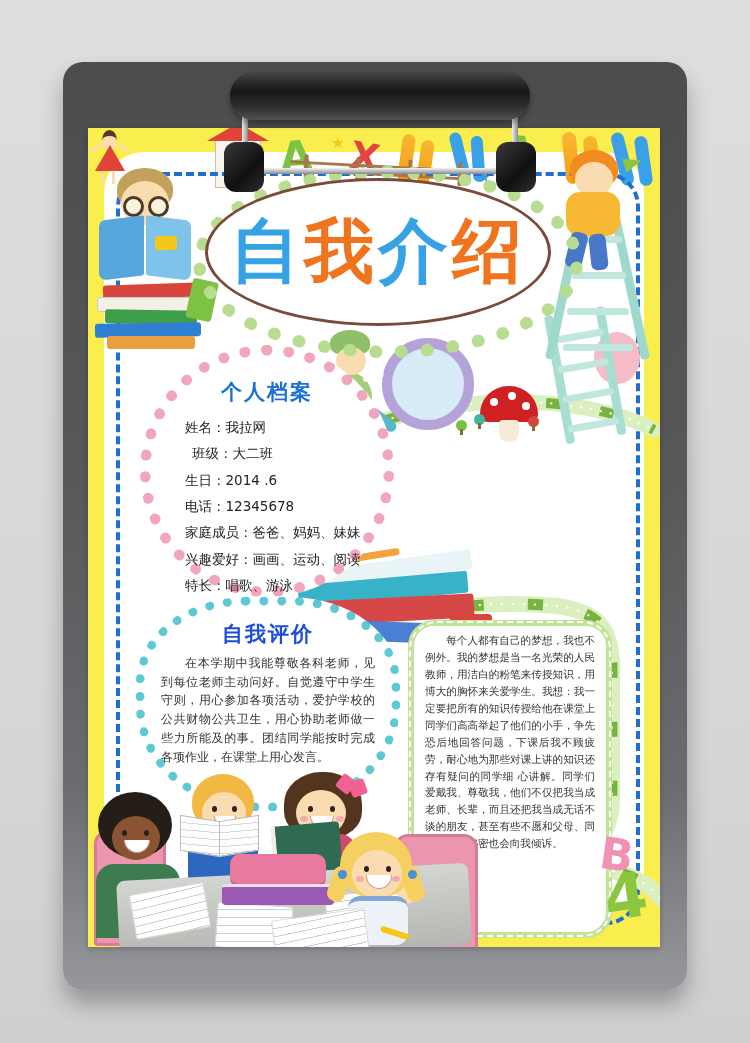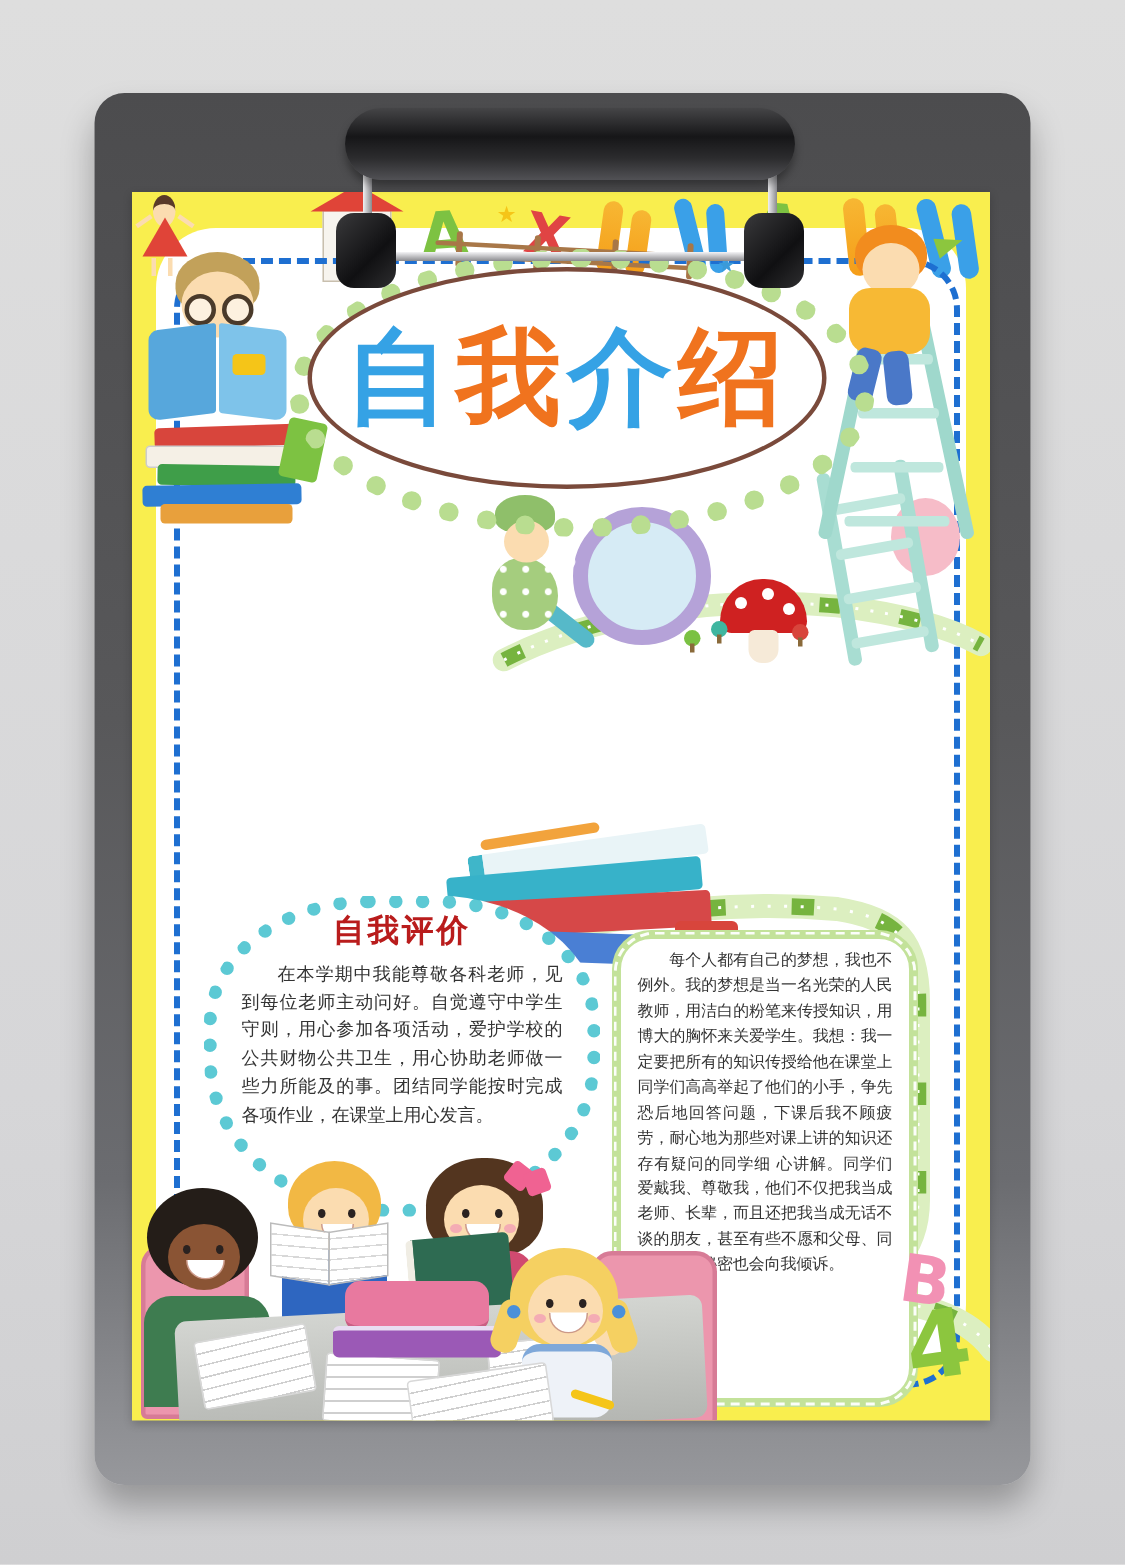--- a/index.html
+++ b/index.html
@@ -45,21 +45,21 @@
   #profile-lines li{font-size:13.5px;line-height:1.95;color:#222;}
   #profile-lines li:nth-child(2){padding-left:7px;}
 
   #study-box{left:310px;top:258px;width:230px;height:206px;background:#fff;border:5px solid #8d62a8;border-radius:26px;z-index:10;}
   #study-box:after{content:"";position:absolute;inset:-4px;border:2px dashed rgba(255,255,255,.95);border-radius:26px;pointer-events:none;}
   #study-head{font-size:21px;color:#2f9e3a;margin-top:10px;}
   #study-body{font-size:11.8px;line-height:1.62;margin:6px 13px;}
 
   #eval-cloud{left:48px;top:469px;width:246px;height:196px;background:#fff;border:9px dotted #5cc9d4;
     border-radius:110px 110px 120px 120px / 85px 85px 105px 105px;z-index:10;}
-  #eval-head{font-size:21px;color:#b91c1c;}
+  #eval-head{font-size:21px;color:#1d4ed8;margin-top:14px;}
   #eval-body{font-size:12px;line-height:1.56;margin:6px 16px;}
 
   #dream-box{left:320px;top:492px;width:192px;height:306px;background:#fff;border:6px solid #c3e29a;border-radius:26px;z-index:10;}
   #dream-box:after{content:"";position:absolute;inset:-5px;border:2px dashed rgba(255,255,255,.95);border-radius:28px;pointer-events:none;}
   #dream-head{font-size:23px;color:#e82a2a;margin-top:12px;}
   #dream-body{font-size:10.6px;line-height:1.6;margin:6px 11px;}
 
   
   #roads{left:0;top:0;width:572px;height:819px;z-index:3;}
 
@@ -216,20 +216,32 @@
       <div class="rung" style="left:27px;top:158px;width:62px;"></div>
       <div class="rung" style="left:23px;top:194px;width:70px;"></div>
       <div class="abs" id="lb-plane"></div>
       <div class="abs" id="lb-hair"></div>
       <div class="abs" id="lb-face"></div>
       <div class="abs" id="lb-body"></div>
       <div class="leg" style="left:28px;top:82px;transform:rotate(14deg);"></div>
       <div class="leg" style="left:50px;top:84px;transform:rotate(-6deg);"></div>
     </div>
 
+    <div class="abs" id="profile-circle">
+      <h3 class="box-head" id="profile-head">个人档案</h3>
+      <ul id="profile-lines">
+        <li>姓名：我拉网</li>
+        <li>班级：大二班</li>
+        <li>生日：2014 .6</li>
+        <li>电话：12345678</li>
+        <li>家庭成员：爸爸、妈妈、妹妹</li>
+        <li>兴趣爱好：画画、运动、阅读</li>
+        <li>特长：唱歌、游泳</li>
+      </ul>
+    </div>
 
     <div class="abs" id="fairy">
       <div id="fm-ring"></div>
       <div id="fm-handle"></div>
       <div id="fy-wing"></div>
       <div id="fy-body"></div>
       <div id="fy-hat"></div>
       <div id="fy-face"></div>
     </div>
     <div class="abs" id="balloon"></div>

